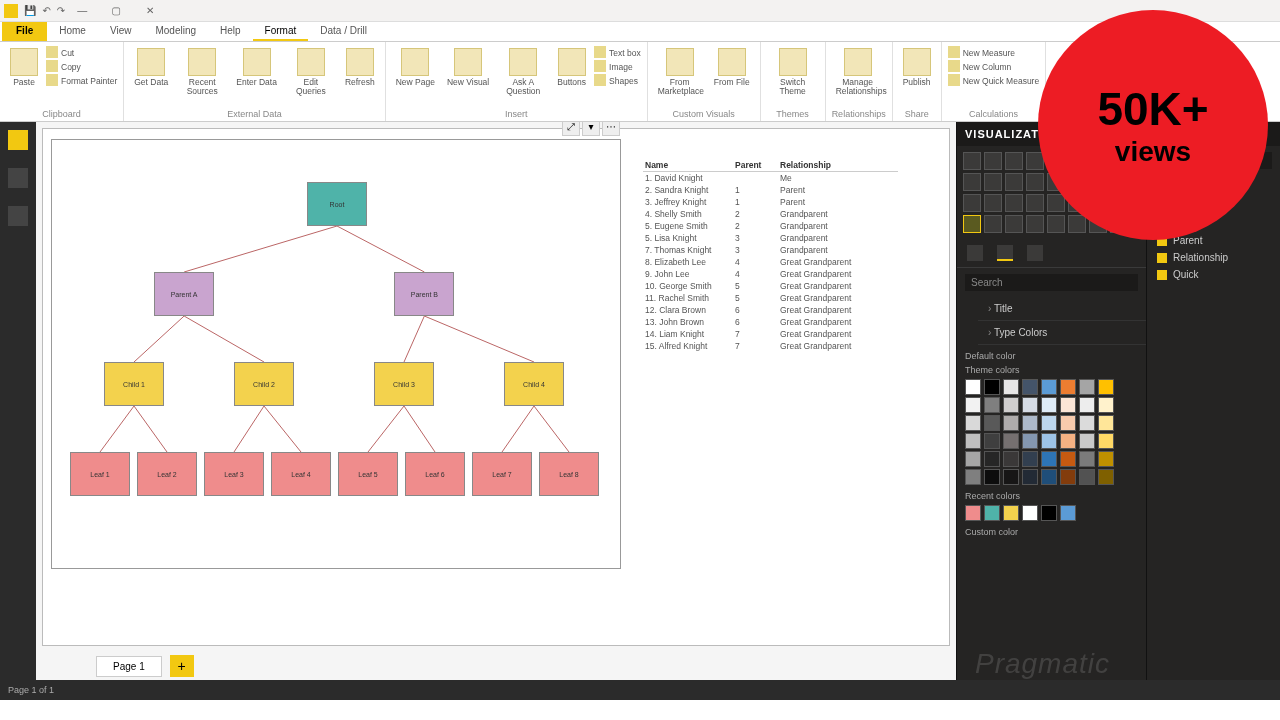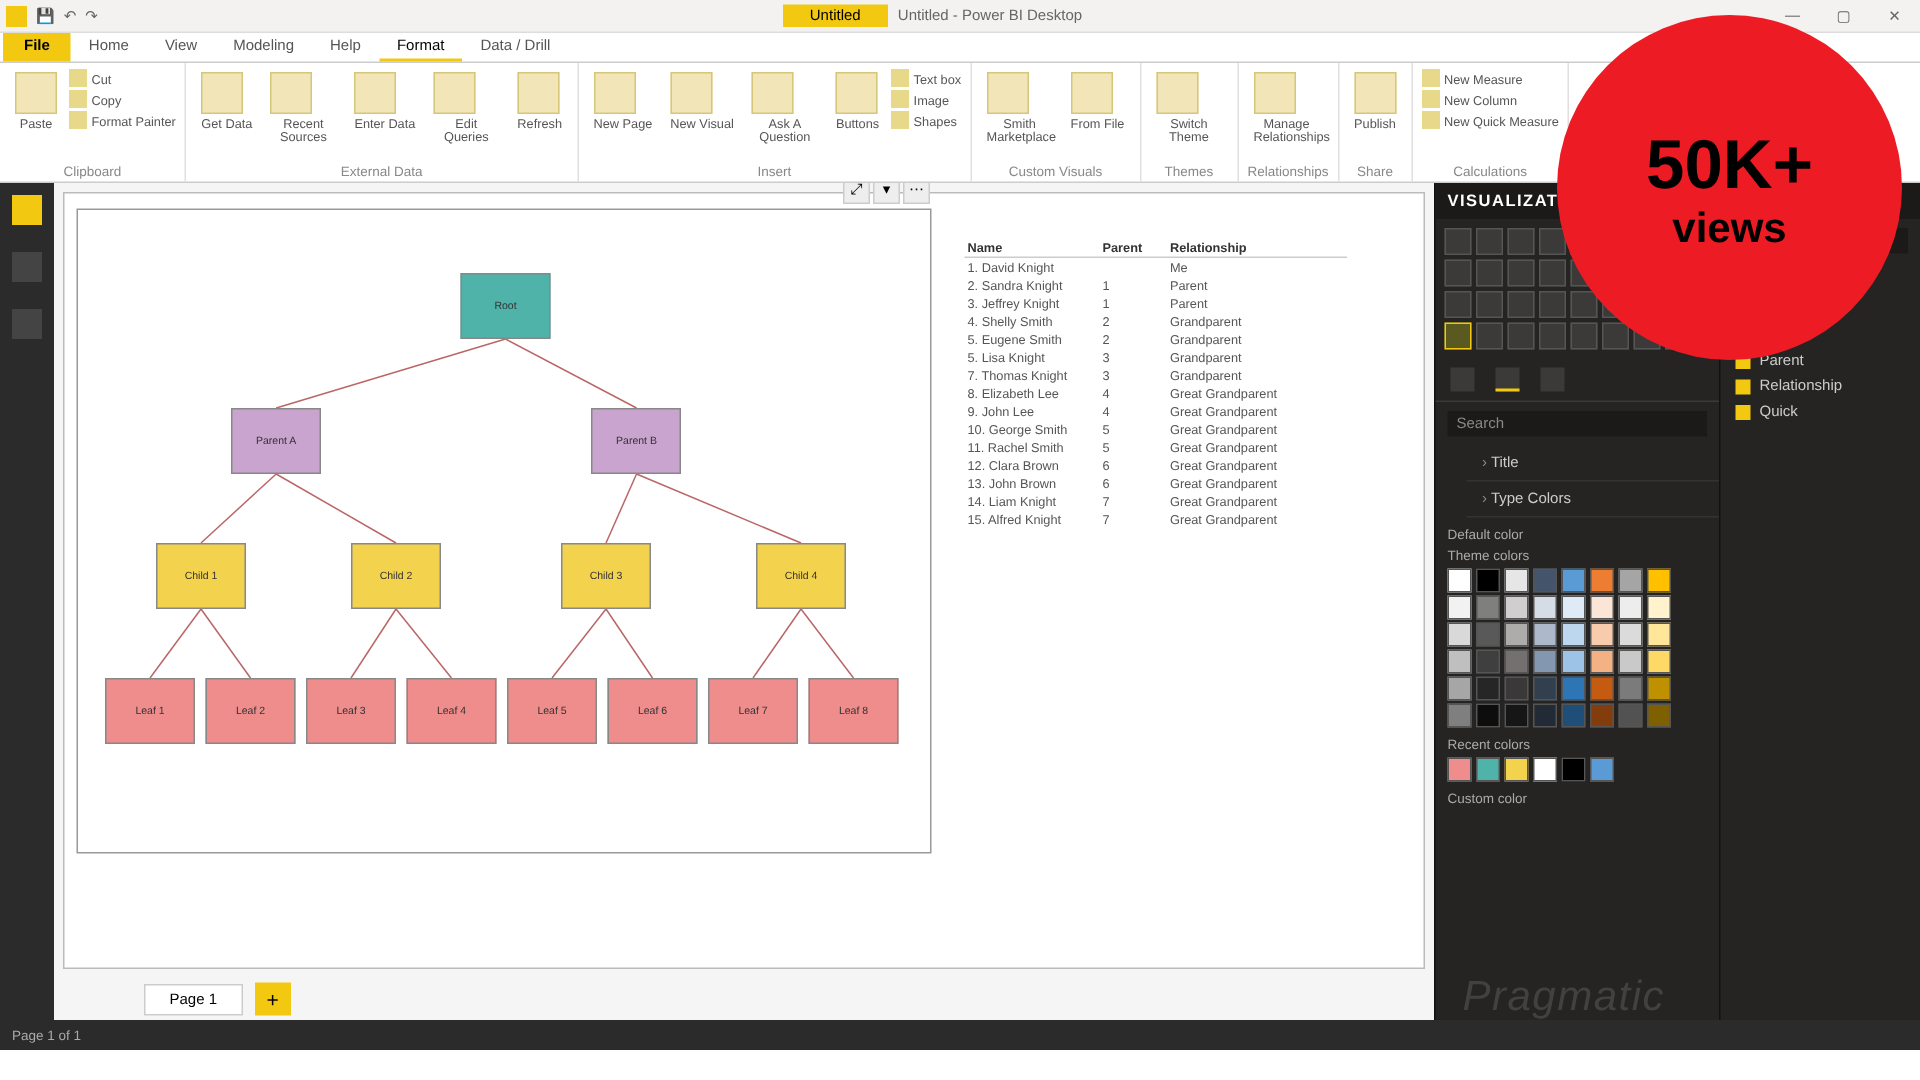--- a/index.html
+++ b/index.html
@@ -27,21 +27,21 @@
   .tabstrip .tab.active { border-bottom: 2px solid #f2c811; color: #000; }
 
   
   .ribbon {
     height: 80px; background: #fff; display: flex; border-bottom: 1px solid #ccc;
     font-size: 9px; color: #555;
   }
   .ribbon .group { border-right: 1px solid #e0e0e0; padding: 4px 6px 2px 6px; display: flex; flex-direction: column; }
   .ribbon .group .items { display: flex; gap: 4px; flex: 1; align-items: flex-start; }
   .ribbon .group .label { text-align: center; font-size: 9px; color: #888; padding-top: 2px; }
-  .rbtn { display: flex; flex-direction: column; gap: 2px; padding: 2px 4px; cursor: pointer; }
+  .rbtn { display: flex; flex-direction: column; align-items: center; gap: 2px; padding: 2px 4px; cursor: pointer; }
   .rbtn .ic { width: 22px; height: 22px; background: #f2e6b8; border: 1px solid #d6c67a; }
   .rbtn.big .ic { width: 28px; height: 28px; }
   .rbtn .lbl { font-size: 8.5px; text-align: center; line-height: 1.1; max-width: 44px; }
   .rsmall { display: flex; flex-direction: column; gap: 2px; font-size: 8.5px; }
   .rsmall div { display: flex; align-items: flex-end; gap: 3px; }
   .rsmall .mic { width: 12px; height: 12px; background: #e8d98a; }
 
   
   .workspace { display: flex; height: 558px; }
 
@@ -123,24 +123,20 @@
 </style>
 </head>
 <body>
 
 <div class="titlebar">
   <div class="left">
     <div class="bi-icon"></div>
     <div>💾</div>
     <div>↶</div>
     <div>↷</div>
-  </div>
-  <div class="mid">
-    <span class="accent">Untitled</span>
-    <span>Untitled - Power BI Desktop</span>
   </div>
   <div class="wincontrols">
     <div>—</div>
     <div>▢</div>
     <div>✕</div>
   </div>
 </div>
 
 <div class="tabstrip">
   <div class="file">File</div>
@@ -233,21 +229,21 @@
             <span>Shapes</span>
           </div>
         </div>
       </div>
       <div class="label">Insert</div>
     </div>
     <div class="group">
       <div class="items">
         <div class="rbtn big">
           <div class="ic"></div>
-          <div class="lbl">Smith Marketplace</div>
+          <div class="lbl">From Marketplace</div>
         </div>
         <div class="rbtn big">
           <div class="ic"></div>
           <div class="lbl">From File</div>
         </div>
       </div>
       <div class="label">Custom Visuals</div>
     </div>
     <div class="group">
       <div class="items">

